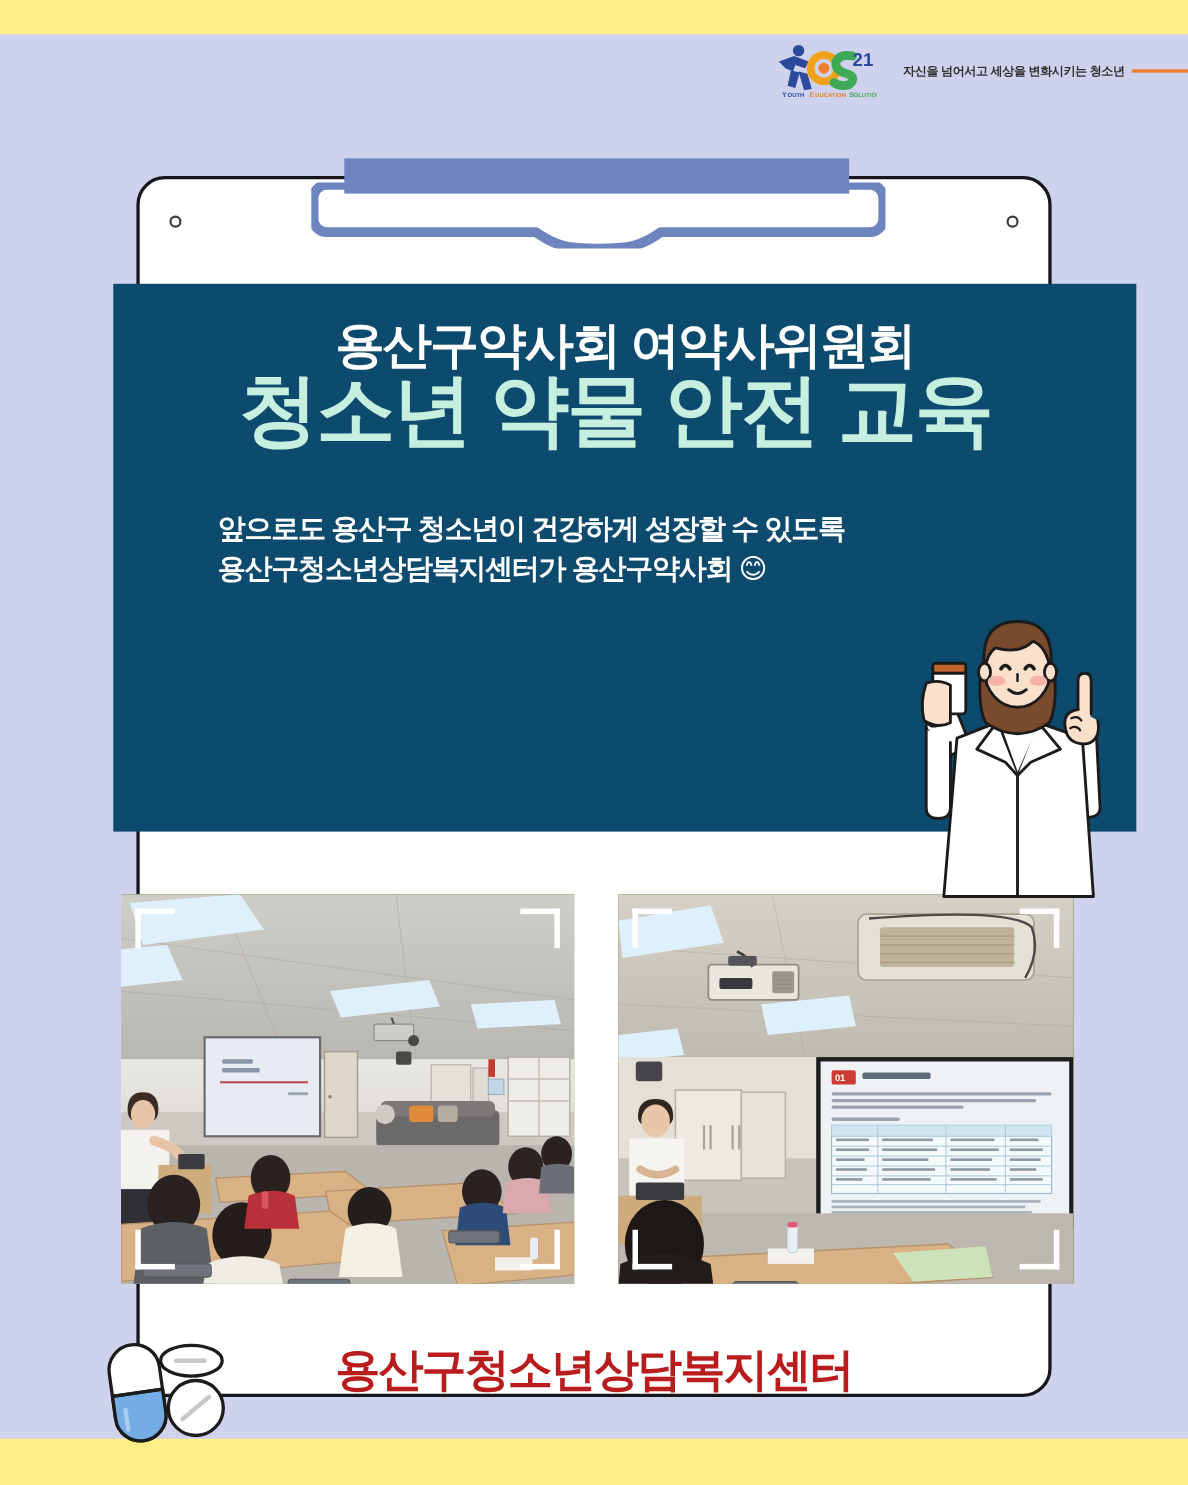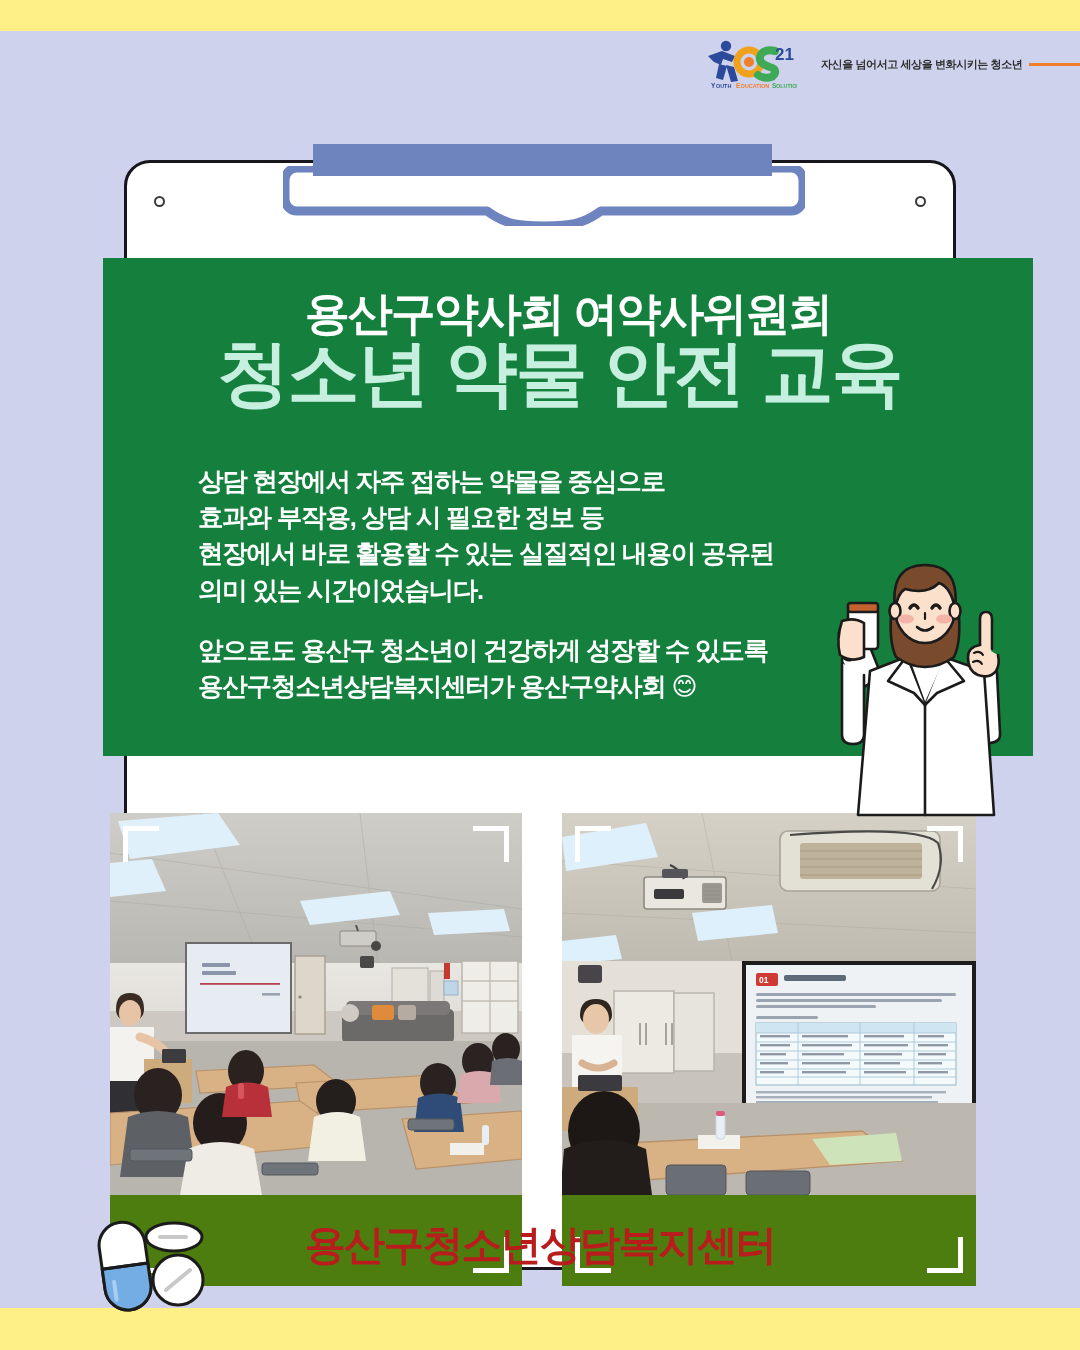--- a/index.html
+++ b/index.html
@@ -64,21 +64,21 @@
   }
   .tab-shape {
     position:absolute; left:283px; top:166px;
     width:522px; height:60px; z-index:5;
   }
 
   
   .hero {
     position:absolute; left:103px; top:258px;
     width:930px; height:498px;
-    background:#15803d;
+    background:#0c4a6e;
     z-index:6;
   }
   .hero-inner { position:relative; width:100%; height:100%; }
 
   .title-line-1 {
     position:absolute; left:0; right:0; top:26px;
     text-align:center;
     color:#ffffff;
     font-size:45px; font-weight:700; letter-spacing:-2px;
     white-space:nowrap;
@@ -110,21 +110,21 @@
     width:230px; height:265px; z-index:8;
   }
   .pharmacist svg { display:block; }
 
   
   .photos {
     position:absolute; left:110px; top:813px; width:866px; height:382px;
     z-index:7;
   }
   .photo {
-    position:absolute; top:0; height:473px; overflow:hidden;
+    position:absolute; top:0; height:354px; overflow:hidden;
     background:#4d7c0f;
   }
   .photo.left  { left:0;    width:412px; }
   .photo.right { left:452px; width:414px; }
   .photo svg { display:block; }
   .corner {
     position:absolute; width:36px; height:36px;
     border:5px solid #ffffff;
   }
   .corner.tl { top:13px; left:13px; border-right:none; border-bottom:none; }
@@ -201,24 +201,20 @@
              H14 A12 12 0 0 1 2 33 V14 A12 12 0 0 1 14 2 Z" fill="none" stroke="#6d84bf" stroke-width="9" stroke-linejoin="round"></path>
   </svg>
 </div>
 
 <div class="hero">
   <div class="hero-inner">
     <div class="title-line-1">용산구약사회 여약사위원회</div>
     <div class="title-line-2">청소년 약물 안전 교육</div>
 
     <div class="hero-body">
-      <p>상담 현장에서 자주 접하는 약물을 중심으로
-효과와 부작용, 상담 시 필요한 정보 등
-현장에서 바로 활용할 수 있는 실질적인 내용이 공유된
-의미 있는 시간이었습니다.</p>
       <p><span>앞으로도 용산구 청소년이 건강하게 성장할 수 있도록</span><br><span>용산구청소년상담복지센터가 용산구약사회</span> <span class="emoji">😊</span></p>
     </div>
   </div>
 </div>
 
 <div class="pharmacist">
   <svg width="230" height="265" viewBox="0 0 230 265" xmlns="http://www.w3.org/2000/svg">
     <g stroke="#1b1b1b" stroke-width="2.6" stroke-linejoin="round" stroke-linecap="round">
 
       <path d="M26 112 q-5 -6 2 -10 l24 -8 12 30 -22 12 q-10 4 -14 -6 Z" fill="#ffffff"></path>

